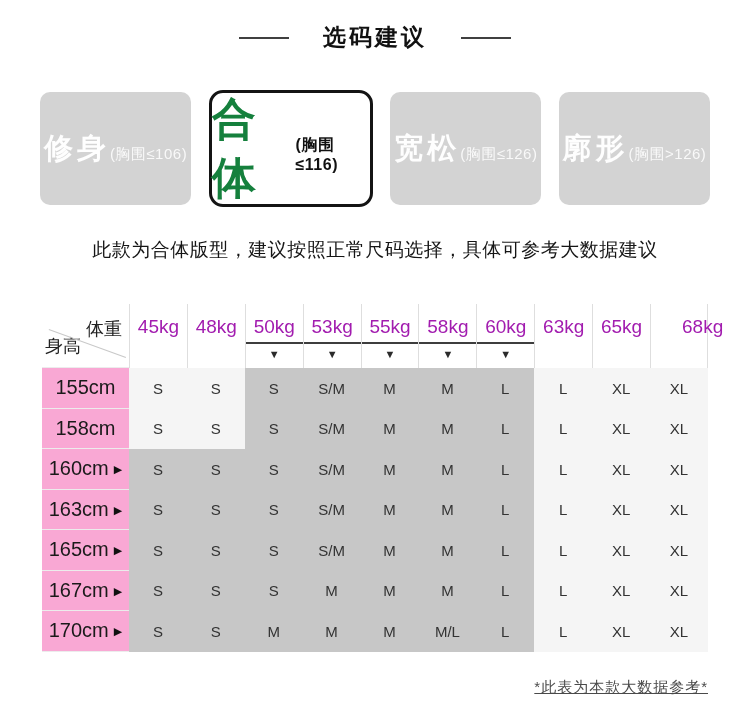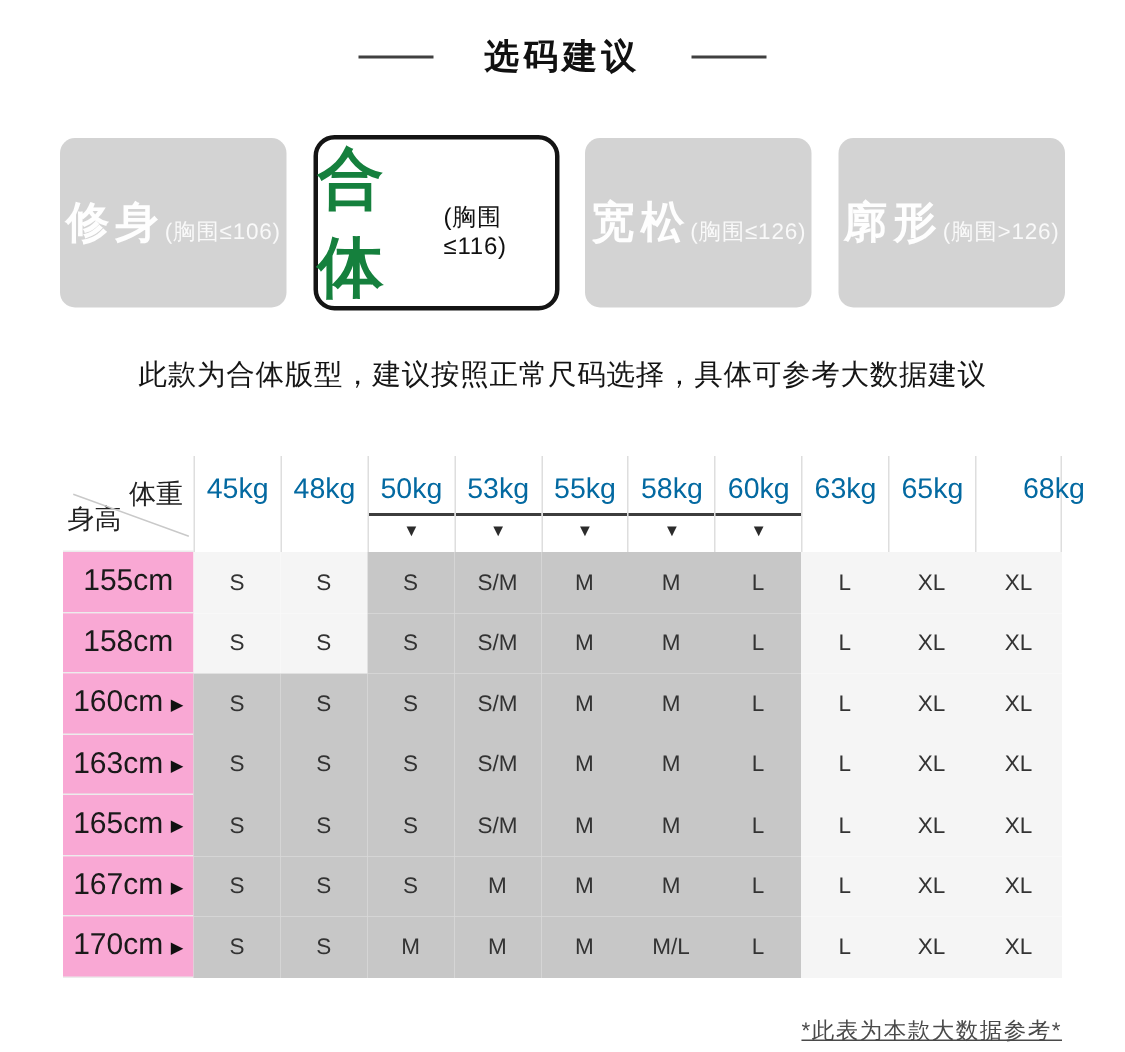--- a/index.html
+++ b/index.html
@@ -22,39 +22,39 @@
     display:flex; flex-direction:row; align-items:center; justify-content:center;
     cursor:pointer;
   }
   .card-name { font-size:29px; font-weight:bold; letter-spacing:4px; color:rgba(255,255,255,0.97); }
   .card-range { font-size:15px; margin-top:11px; color:rgba(255,255,255,0.85); letter-spacing:0.5px; }
   .card.selected {
     width:164px; height:117px; background:#fff;
     border:3px solid #141414; border-radius:14px;
   }
   .card.selected .card-name { color:#15803d; font-size:44px; letter-spacing:2px; }
-  .card.selected .card-range { color:#111; font-weight:400; font-size:16px; margin-top:12px; }
+  .card.selected .card-range { color:#111; font-weight:700; font-size:16px; margin-top:12px; }
   
   .notice { text-align:center; margin-top:30px; font-size:19px; color:#151515; letter-spacing:0.5px; }
   .notice .bold { font-weight:normal; }
   
   .size-grid {
     display:grid;
     grid-template-columns:87px repeat(10,57.9px);
     grid-template-rows:64px repeat(7,40.5px);
     margin:41px 0 17px 42px;
     width:666px;
   }
   .corner { position:relative; border-bottom:1px solid #ececec; }
   .corner-weight { position:absolute; top:13px; right:7px; font-size:18px; color:#222; }
   .corner-height { position:absolute; bottom:9px; left:3px; font-size:18px; color:#222; }
   .diag { position:absolute; left:7px; top:25px; width:82px; height:1px; background:#c9c9c9; transform:rotate(20deg); transform-origin:0 0; }
   .th-weight { position:relative; border-left:1px solid #dedede; }
   .th-weight.last { border-right:1px solid #dedede;padding-left:31px; }
-  .kg { display:block; text-align:center; margin-top:12px; font-size:19px; color:#0369a1; }
+  .kg { display:block; text-align:center; margin-top:12px; font-size:19px; color:#a21caf; }
   .uline { position:absolute; left:0; top:38px; width:100%; height:2px; background:#3d3d3d; }
   .tri { position:absolute; top:44px; left:0; width:100%; text-align:center; font-size:11px; color:#2b2b2b; }
   .th-row { display:flex; align-items:center; justify-content:center; gap:5px; border-bottom:1px solid #ececec; font-size:20px; color:#1a1a1a; background:#f9a8d4; }
   .marker { font-size:11px; color:#111; padding-top:2px; }
   .cell { display:flex; align-items:center; justify-content:center; font-size:15px; color:#333; }
   .cell.dark { background:#c7c7c7; }
   .cell.light { background:#f5f5f5; }
   
   .footnote { text-align:right; padding-right:42px; margin-top:26px; font-size:15px; color:#4a4a4a; letter-spacing:1px;text-decoration:underline; }
 </style>

